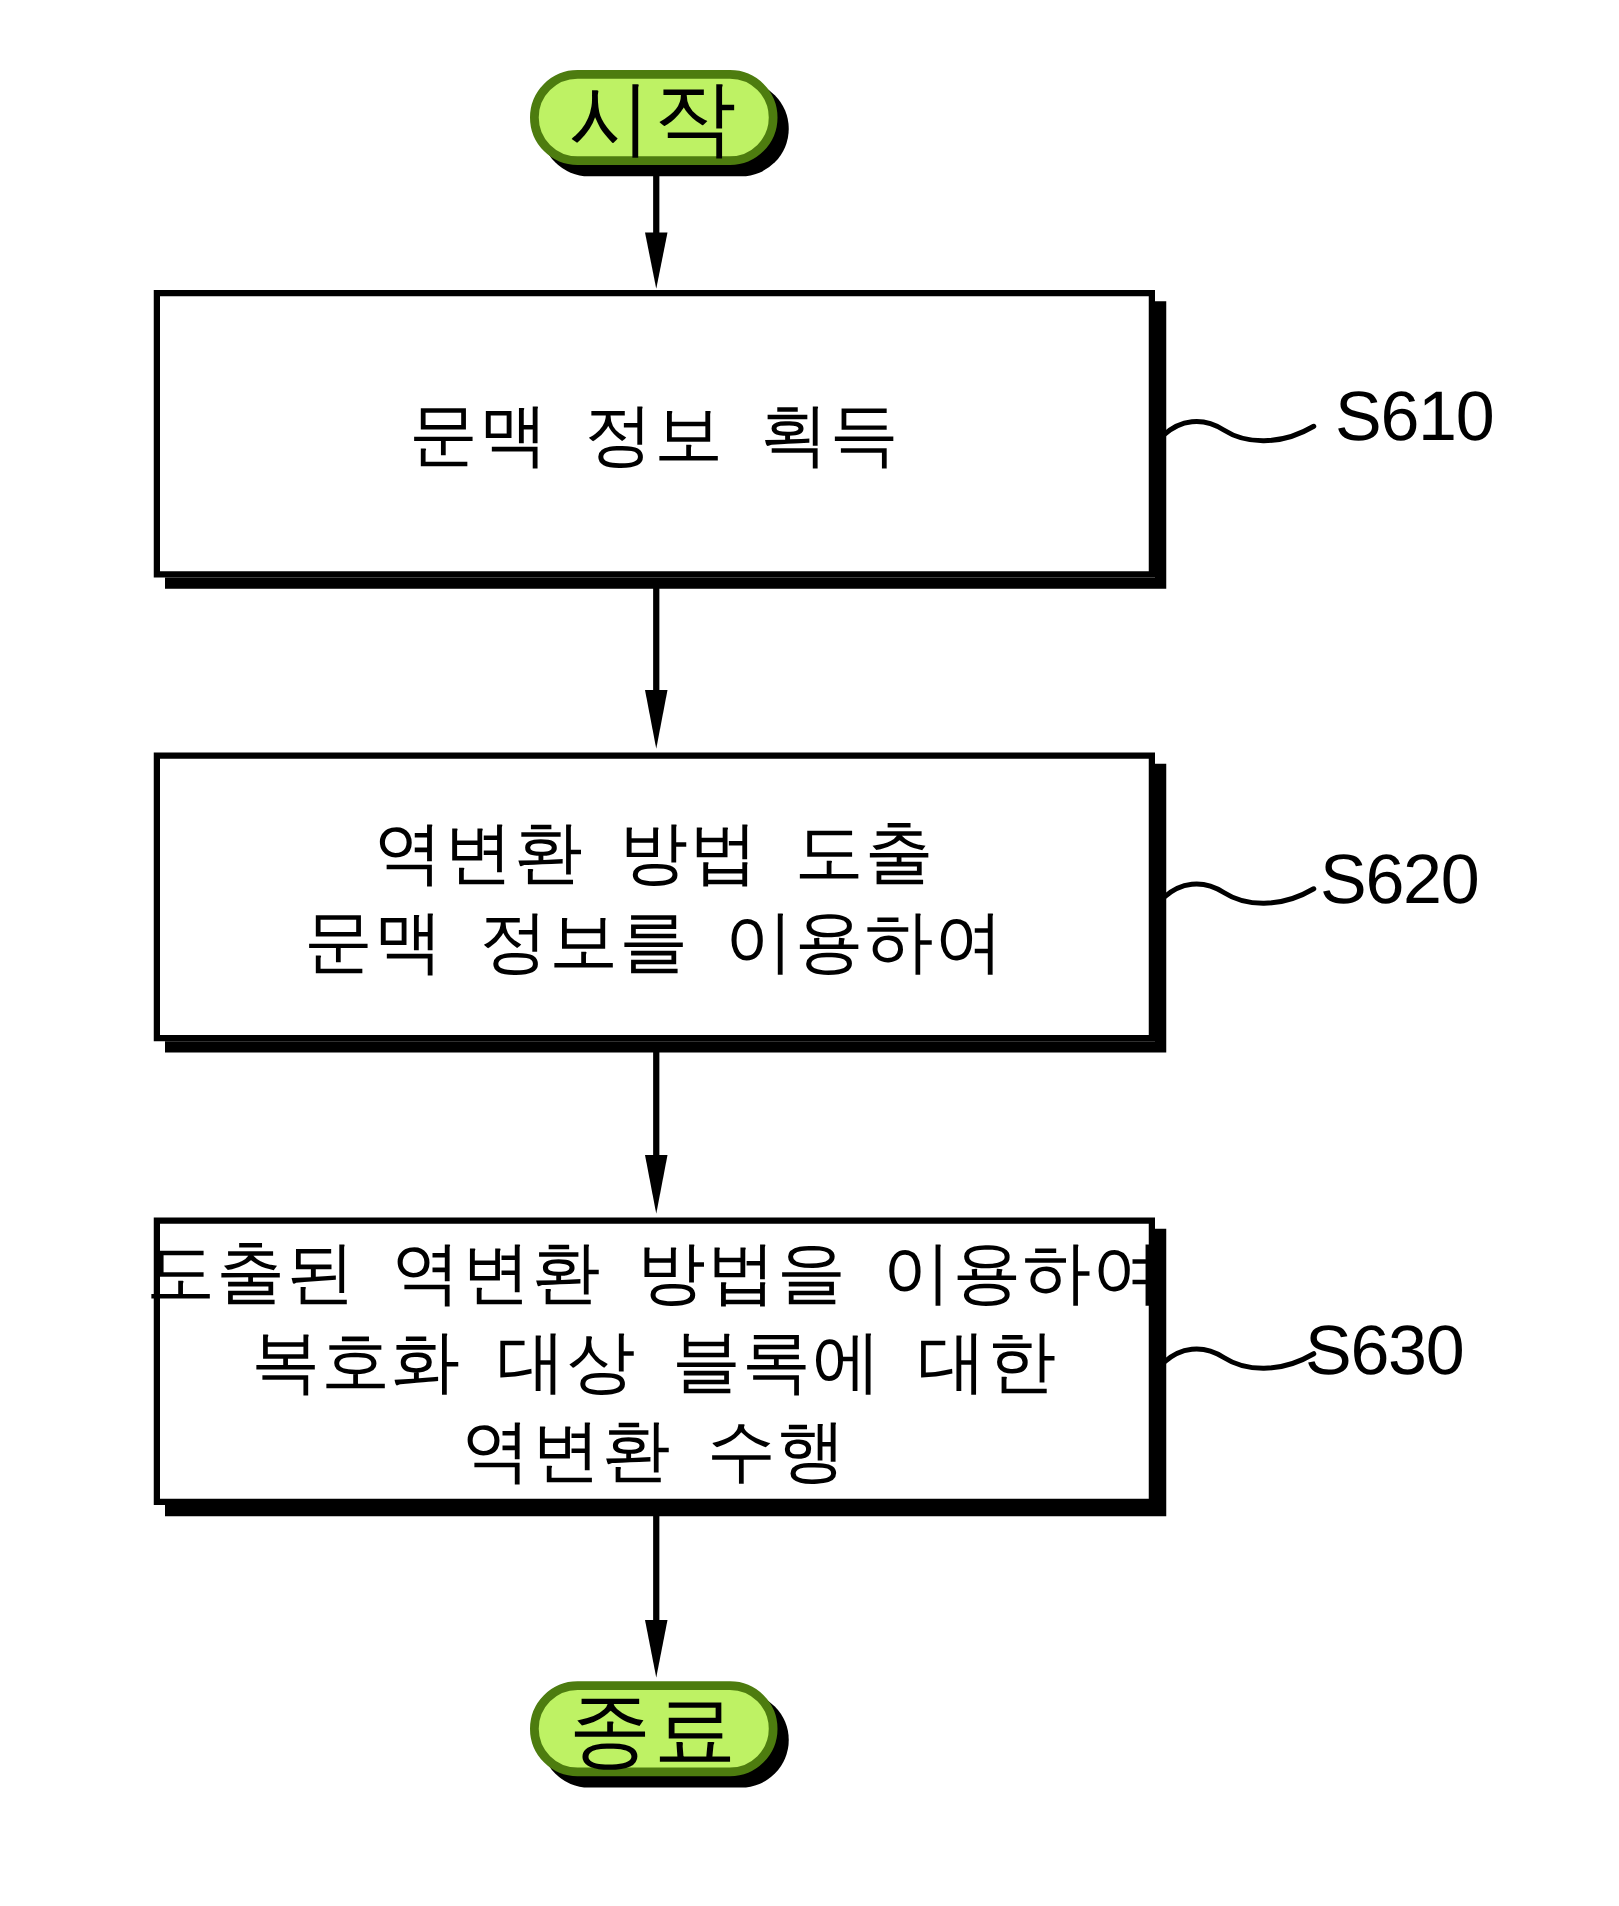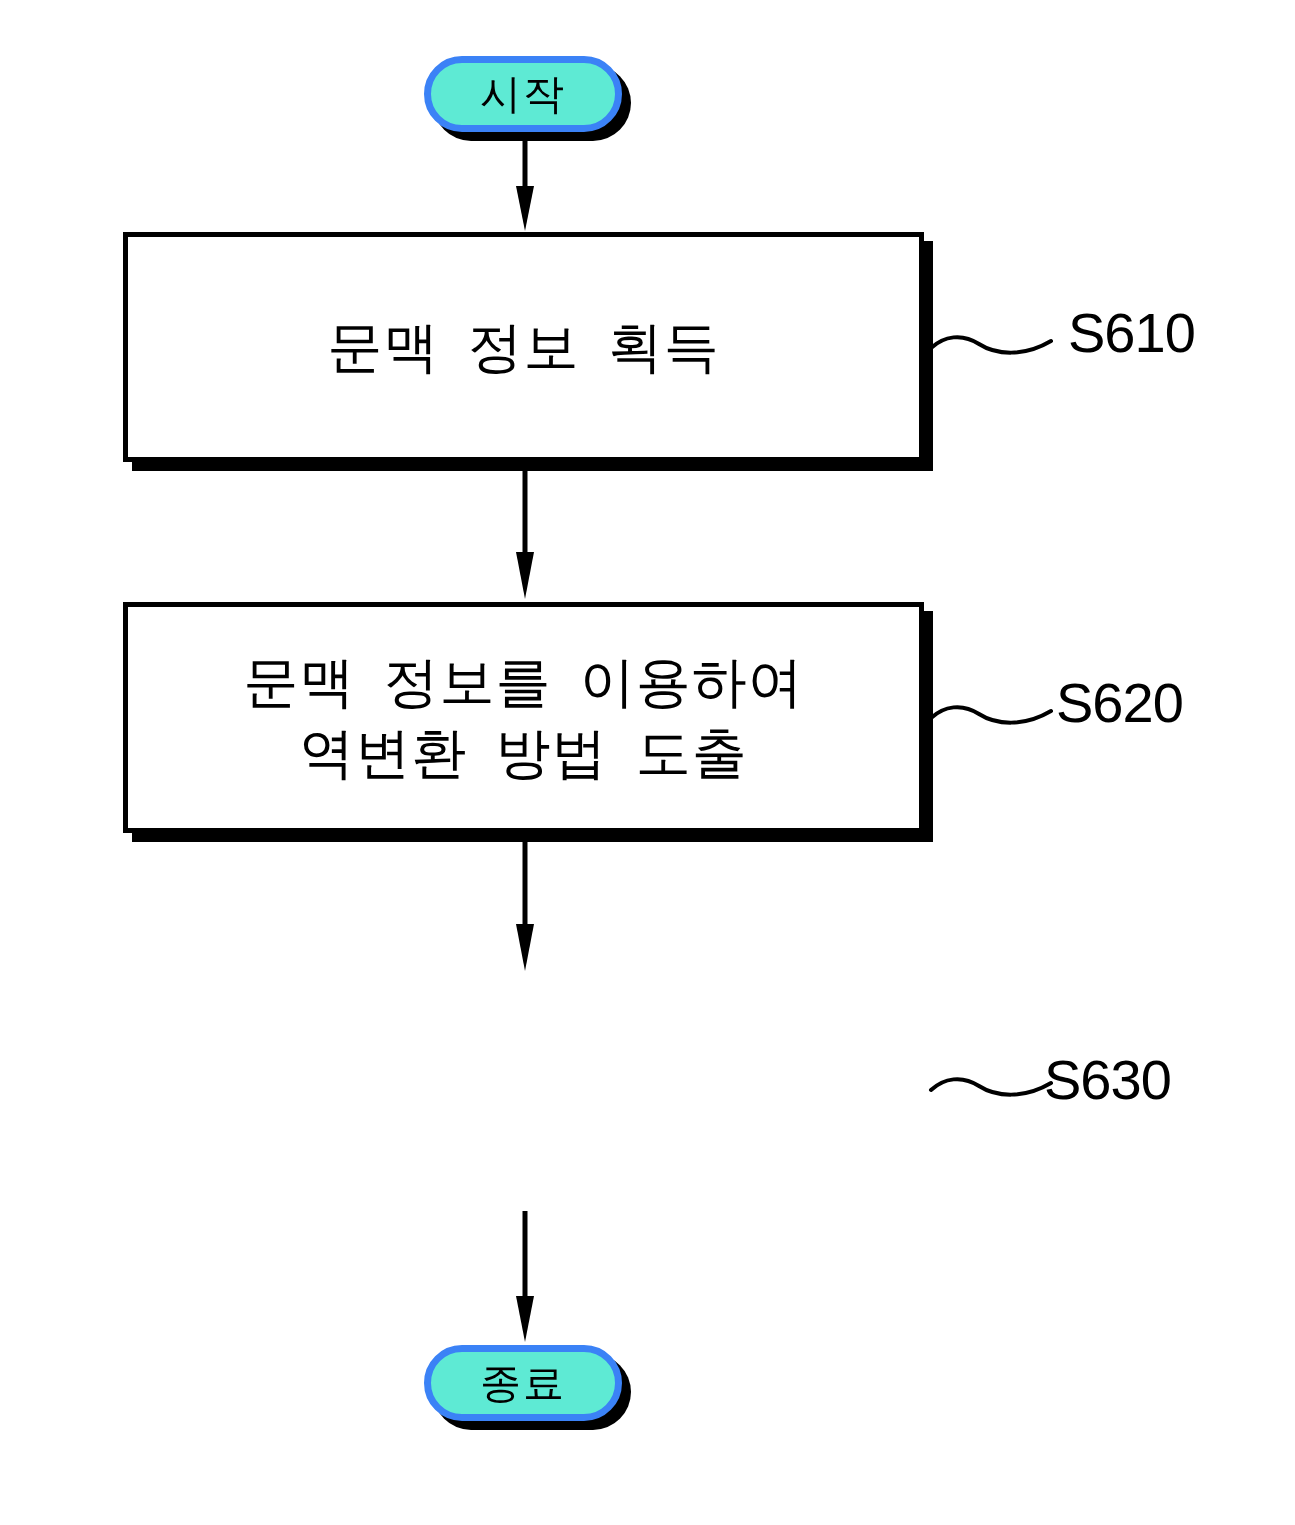--- a/index.html
+++ b/index.html
@@ -22,28 +22,28 @@
     top: 0;
     width: 1295px;
     height: 1525px;
     pointer-events: none;
   }
   .terminal {
     position: absolute;
     box-sizing: border-box;
     width: 198px;
     height: 76px;
-    border: 7px solid #3b82f6;
+    border: 7px solid #4d7c0f;
     border-radius: 42px;
-    background: #5eead4;
+    background: #bef264;
     box-shadow: 9px 9px 0 #000000;
     display: flex;
     align-items: center;
     justify-content: center;
-    font-size: 41px;
+    font-size: 66px;
     letter-spacing: 2px;
     line-height: 1;
   }
   .terminal.start { left: 424px; top: 56px; }
   .terminal.end   { left: 424px; top: 1345px; }
   .process {
     position: absolute;
     box-sizing: border-box;
     left: 123px;
     width: 801px;
@@ -111,24 +111,29 @@
   <div class="terminal start">
     <span>시작</span>
   </div>
 
   <div class="process box1">
     <div>문맥 정보 획득</div>
   </div>
   <div class="step-label s610">S610</div>
 
   <div class="process box2">
+    <div>역변환 방법 도출</div>
     <div>문맥 정보를 이용하여</div>
-    <div>역변환 방법 도출</div>
   </div>
   <div class="step-label s620">S620</div>
 
+  <div class="process box3">
+    <div>도출된 역변환 방법을 이용하여</div>
+    <div>복호화 대상 블록에 대한</div>
+    <div>역변환 수행</div>
+  </div>
   <div class="step-label s630">S630</div>
 
   <div class="terminal end">
     <span>종료</span>
   </div>
 
 </div>
 
 </body></html>

